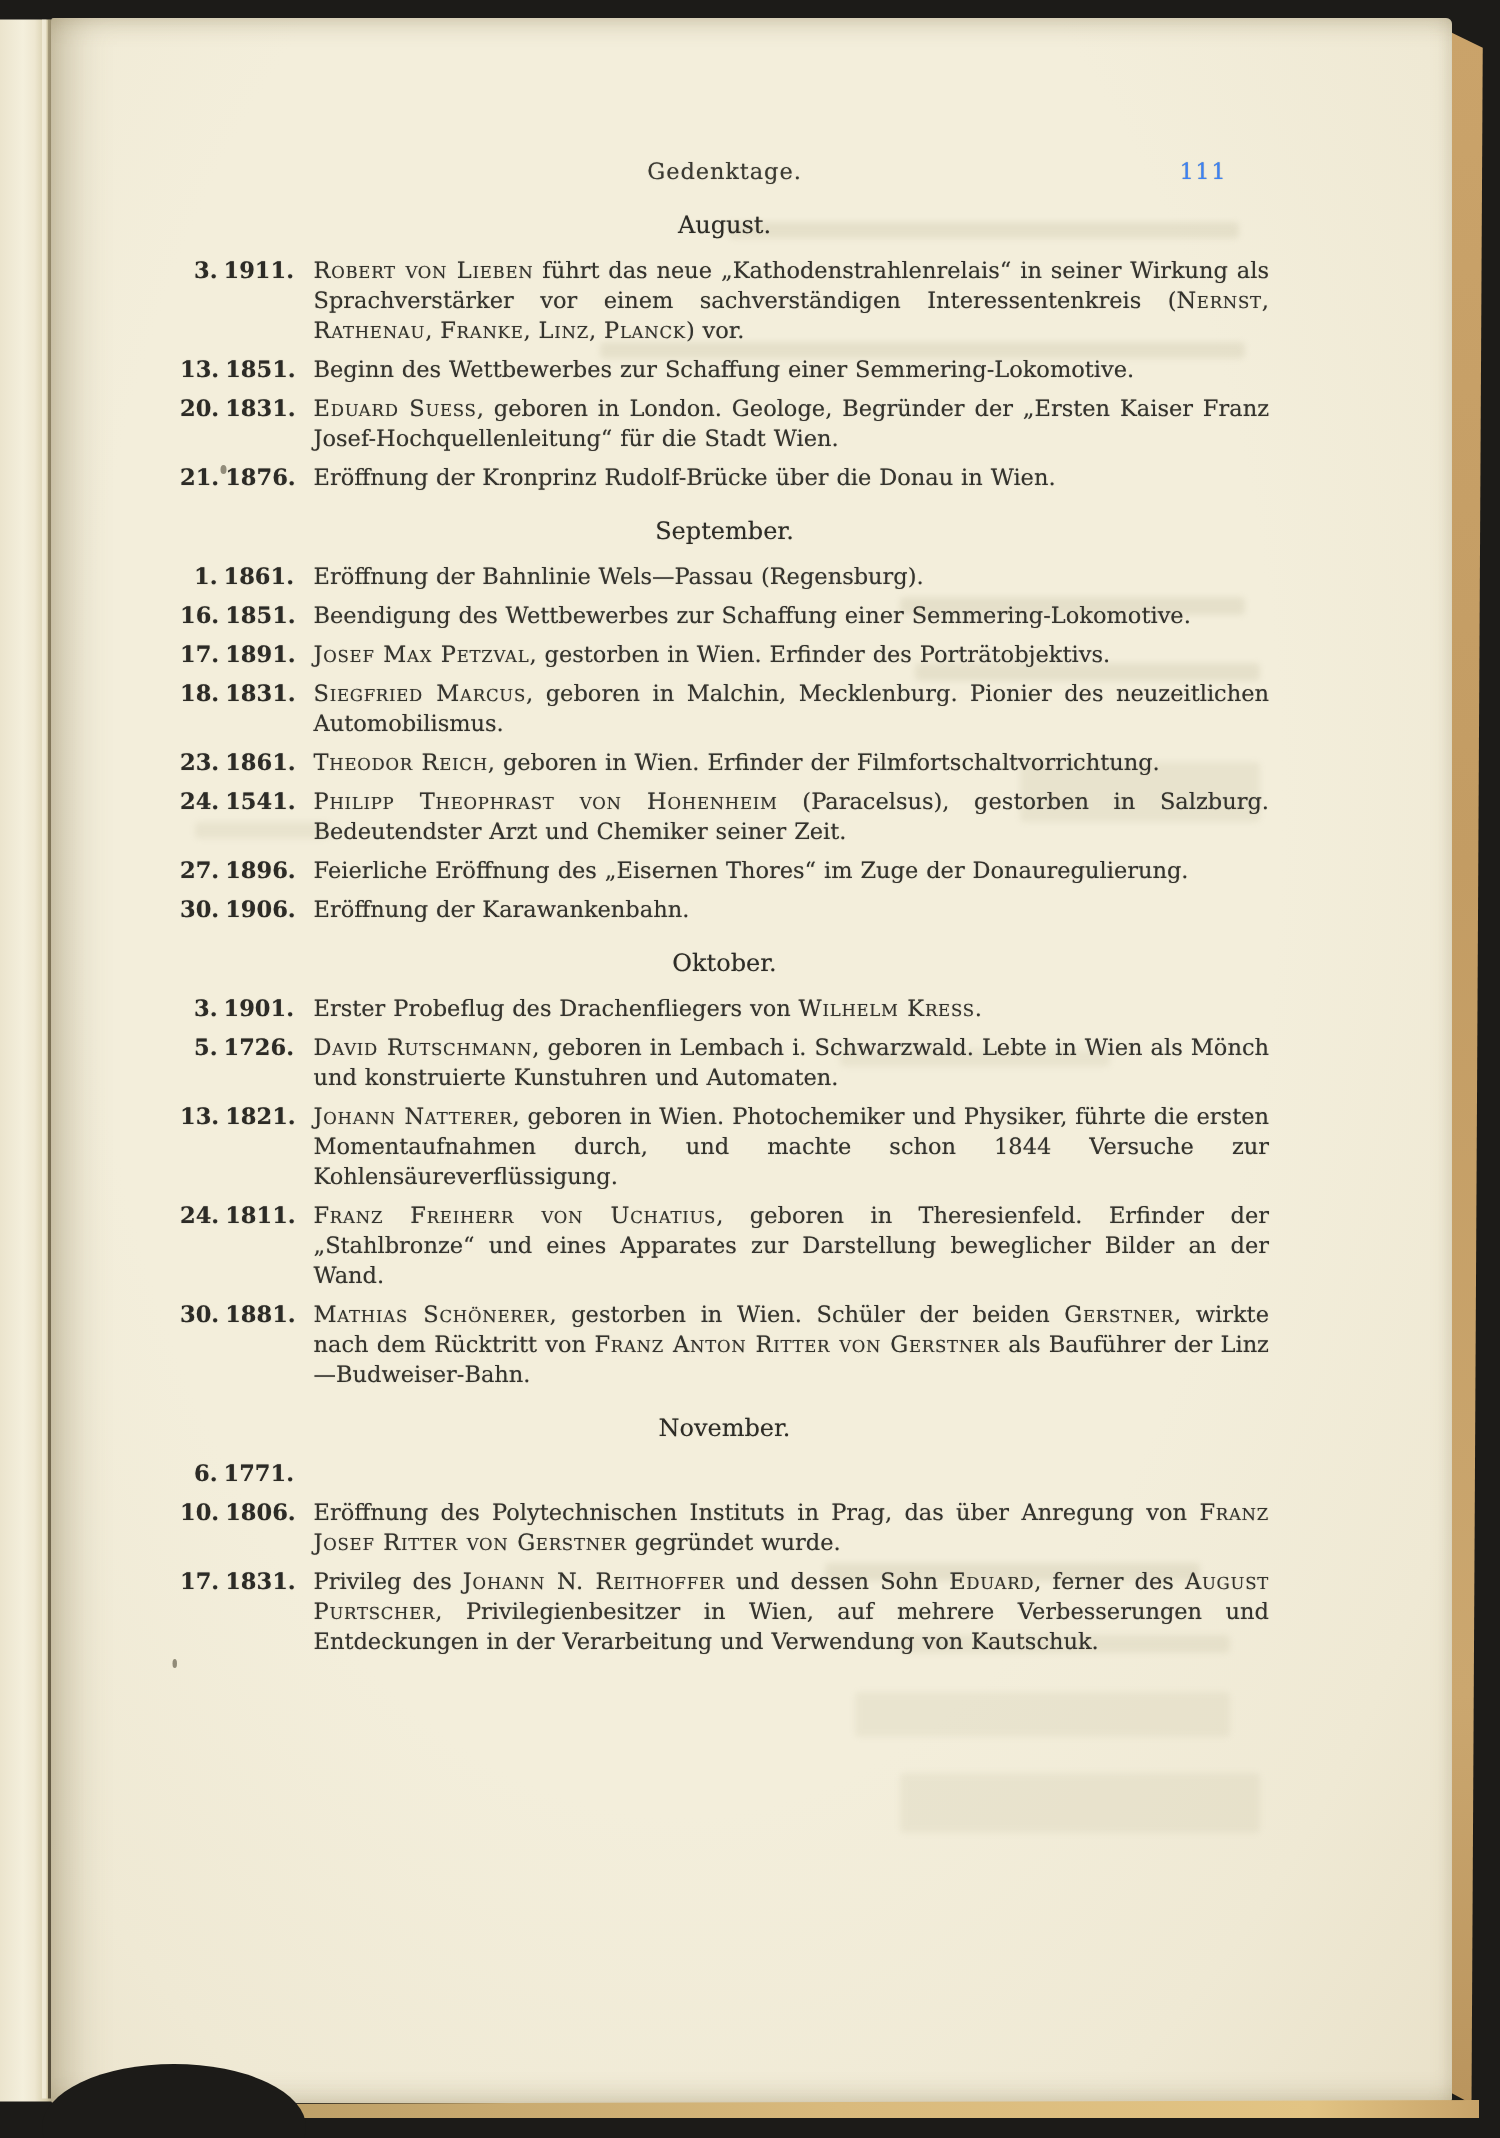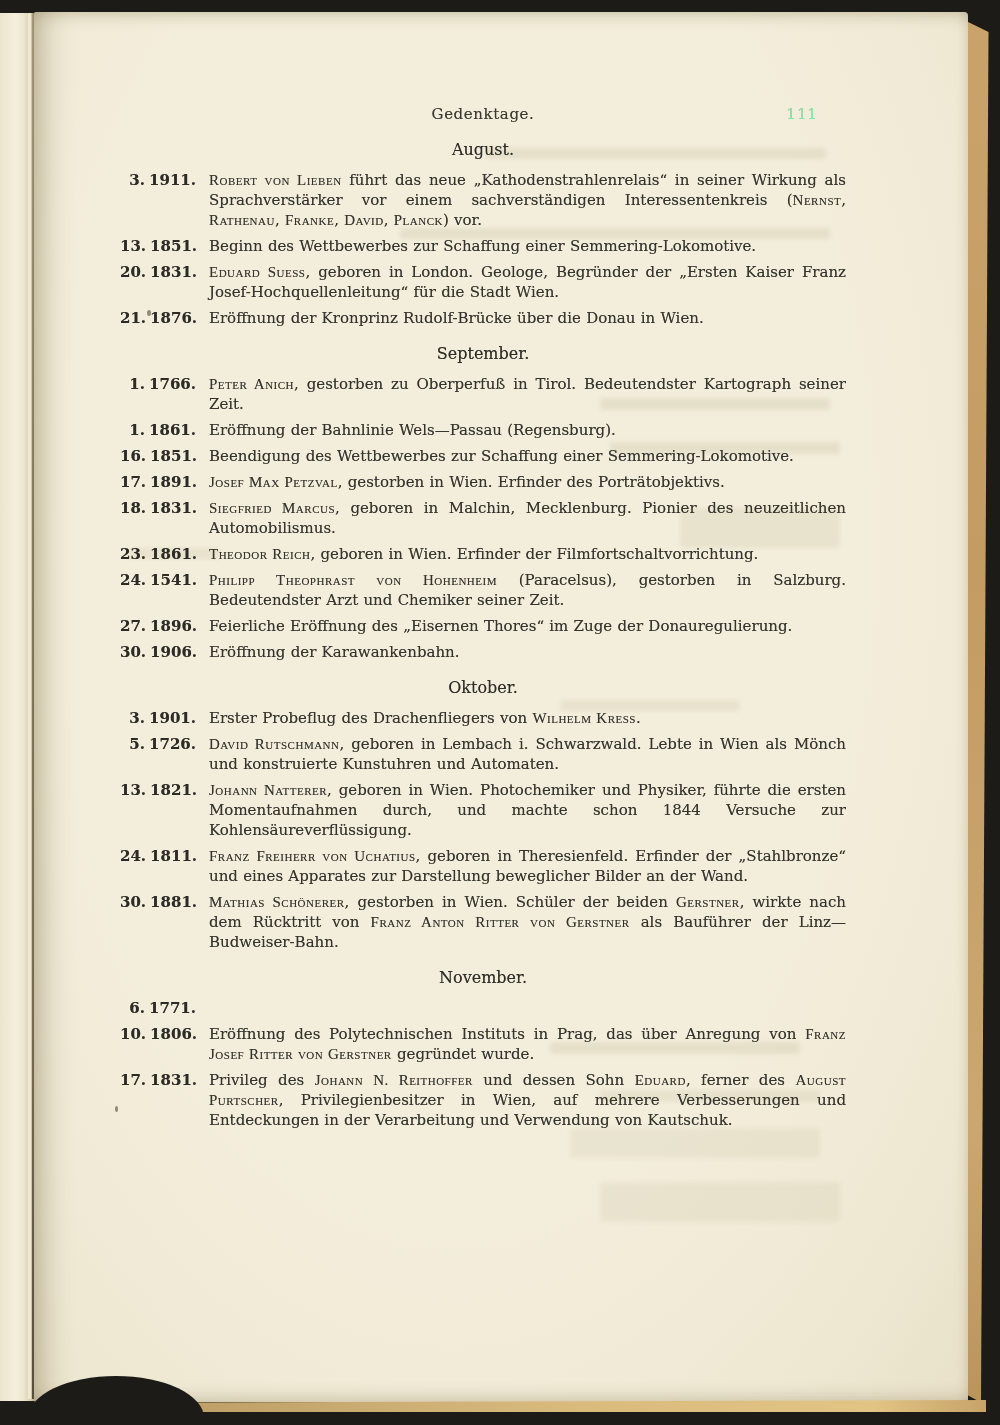--- a/index.html
+++ b/index.html
@@ -63,37 +63,37 @@
   .speck{position:absolute;background:rgba(66,60,42,.55);border-radius:50%;filter:blur(.4px);z-index:5;}
 
   
   .content{
     position:absolute;left:120px;top:104px;width:726px;z-index:7;
     color:#34332d;font-size:15px;line-height:20px;
     text-shadow:0 0 .6px rgba(52,50,44,.5);
   }
   .running-header{position:relative;height:20px;margin-bottom:14px;text-align:center;}
   .running-title{letter-spacing:.6px;color:#3b3a32;}
-  .page-number{position:absolute;right:28px;top:0;letter-spacing:1px;color:#86efac;margin-left:32px;}
+  .page-number{position:absolute;right:28px;top:0;letter-spacing:1px;color:#3b82f6;margin-left:32px;}
 
   .month-heading{
     margin:16px 0 10px 0;text-align:center;
     font-size:16px;font-weight:normal;line-height:20px;color:#2d2c26;
   }
   .entry{display:flex;margin-bottom:6px;}
   .entry-date{
     flex:0 0 76px;width:76px;text-align:right;
     font-weight:bold;color:#2c2b26;white-space:nowrap;
   }
   .entry-date .year{margin-left:4px;}
   .entry-text{
     margin-left:13px;width:637px;
     text-align:justify;word-spacing:.5px;
   }
-  .sc{font-variant:small-caps;letter-spacing:.5px;font-family:Liberation Serif, serif;}
+  .sc{font-variant:small-caps;letter-spacing:.5px;}
 </style>
 </head>
 <body>
 
 <div class="scene">
 
   <div class="edge-right"></div>
   <div class="edge-bottom"></div>
   <div class="facing-page"></div>
   <div class="page"></div>
@@ -118,42 +118,38 @@
   <div class="content">
     <div class="running-header">
       <span class="running-title">Gedenktage.</span>
       <span class="page-number">111</span>
     </div>
     <div>
         <section>
           <div class="month-heading">August.</div>
           <div class="entry">
             <div class="entry-date"><span class="day">3.</span><span class="year">1911.</span></div>
-            <div class="entry-text"><span class="sc">Robert von Lieben</span> führt das neue „Kathodenstrahlenrelais“ in seiner Wirkung als Sprachverstärker vor einem sachverständigen Interessentenkreis (<span class="sc">Nernst</span>, <span class="sc">Rathenau</span>, <span class="sc">Franke</span>, <span class="sc">David</span>, <span class="sc">Planck</span>) vor.</div>
+            <div class="entry-text"><span class="sc">Robert von Lieben</span> führt das neue „Kathodenstrahlenrelais“ in seiner Wirkung als Sprachverstärker vor einem sachverständigen Interessentenkreis (<span class="sc">Nernst</span>, <span class="sc">Rathenau</span>, <span class="sc">Franke</span>, <span class="sc">Linz</span>, <span class="sc">Planck</span>) vor.</div>
           </div>
           <div class="entry">
             <div class="entry-date"><span class="day">13.</span><span class="year">1851.</span></div>
             <div class="entry-text">Beginn des Wettbewerbes zur Schaffung einer Semmering-Lokomotive.</div>
           </div>
           <div class="entry">
             <div class="entry-date"><span class="day">20.</span><span class="year">1831.</span></div>
             <div class="entry-text"><span class="sc">Eduard Suess</span>, geboren in London. Geologe, Begründer der „Ersten Kaiser Franz Josef-Hochquellenleitung“ für die Stadt Wien.</div>
           </div>
           <div class="entry">
             <div class="entry-date"><span class="day">21.</span><span class="year">1876.</span></div>
             <div class="entry-text">Eröffnung der Kronprinz Rudolf-Brücke über die Donau in Wien.</div>
           </div>
         </section>
         <section>
           <div class="month-heading">September.</div>
           <div class="entry">
-            <div class="entry-date"><span class="day">1.</span><span class="year">1766.</span></div>
-            <div class="entry-text"><span class="sc">Peter Anich</span>, gestorben zu Oberperfuß in Tirol. Bedeutendster Kartograph seiner Zeit.</div>
-          </div>
-          <div class="entry">
             <div class="entry-date"><span class="day">1.</span><span class="year">1861.</span></div>
             <div class="entry-text">Eröffnung der Bahnlinie Wels—Passau (Regensburg).</div>
           </div>
           <div class="entry">
             <div class="entry-date"><span class="day">16.</span><span class="year">1851.</span></div>
             <div class="entry-text">Beendigung des Wettbewerbes zur Schaffung einer Semmering-Lokomotive.</div>
           </div>
           <div class="entry">
             <div class="entry-date"><span class="day">17.</span><span class="year">1891.</span></div>
             <div class="entry-text"><span class="sc">Josef Max Petzval</span>, gestorben in Wien. Erfinder des Porträtobjektivs.</div>

